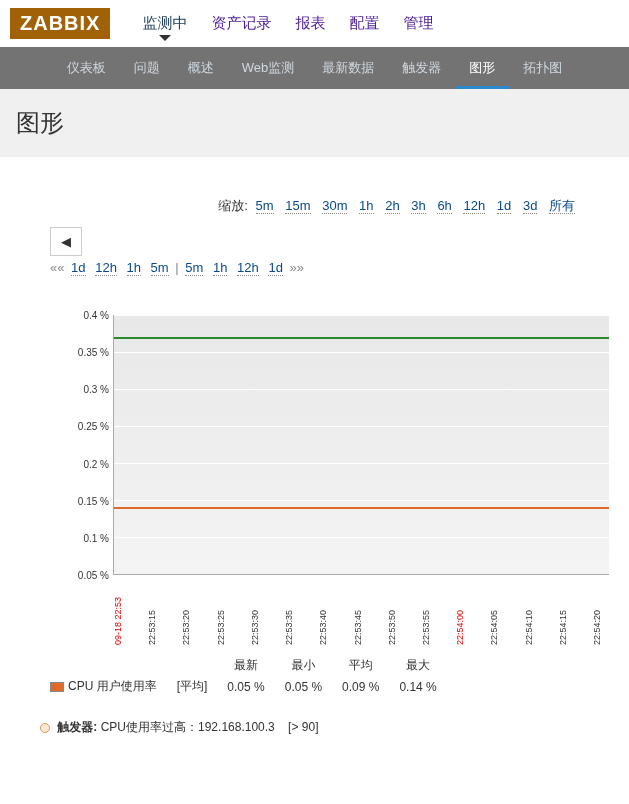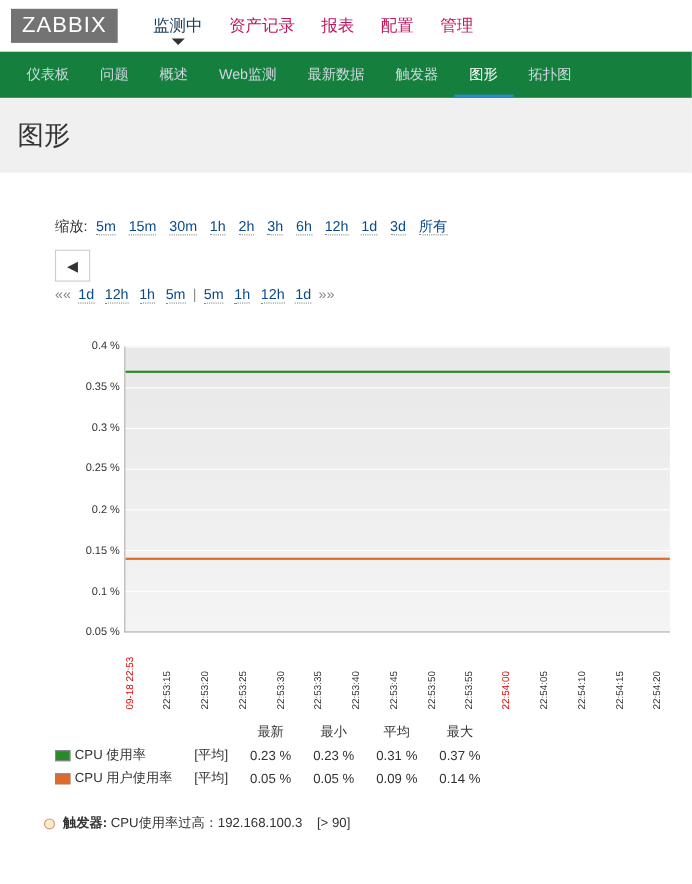--- a/index.html
+++ b/index.html
@@ -1,32 +1,32 @@
 <!DOCTYPE html>
 <html><head>
 <meta charset="utf-8">
 <style>
   * { box-sizing: border-box; margin: 0; padding: 0; }
   body { font-family: Arial, "Microsoft YaHei", sans-serif; background: #fff; color: #333; width: 629px; }
   
   .topbar { display: flex; align-items: center; padding: 6px 10px 0 10px; background: #fff; }
-  .logo { background: #737373; color: #fff; font-weight: normal; font-size: 20px; padding: 4px 10px; letter-spacing: 1px; }
+  .logo { background: #a16207; color: #fff; font-weight: bold; font-size: 20px; padding: 4px 10px; letter-spacing: 1px; }
   .topnav { display: flex; margin-left: 20px; }
-  .topnav-item { color: #be185d; font-size: 15px; padding: 8px 12px; cursor: pointer; position: relative; }
+  .topnav-item { color: #4c1d95; font-size: 15px; padding: 8px 12px; cursor: pointer; position: relative; }
   .topnav-item.active { color: #1a3a5a; }
   .topnav-item.active::after { content: ""; position: absolute; bottom: -6px; left: 50%; transform: translateX(-50%); border: 6px solid transparent; border-top-color: #333; }
   
-  .subnav { background: #15803d; display: flex; padding: 0 10px; margin-top: 6px; }
+  .subnav { background: #737373; display: flex; padding: 0 10px; margin-top: 6px; justify-content: center; }
   .subnav-item { color: #d0d8e0; font-size: 13px; padding: 12px 14px; cursor: pointer; }
   .subnav-item.active { color: #fff; border-bottom: 3px solid #2a8acc; padding-bottom: 9px; }
   
   .page-title { font-size: 24px; color: #333; padding: 18px 16px; background: #f0f0f0; font-weight: normal; }
   
   .controls { background: #fff; margin: 30px 10px 10px 10px; padding: 10px 40px; font-size: 13px; color: #333; }
-  .zoom-row { margin-bottom: 8px; }
+  .zoom-row { margin-bottom: 8px; text-align: right; }
   .zoom-row a { color: #0a4a8a; margin: 0 4px; cursor: pointer; border-bottom: 1px dotted #888; }
   .nav-btn { display: inline-block; border: 1px solid #ccc; padding: 6px 10px; margin: 4px 0; cursor: pointer; }
   .shift-row { font-size: 13px; color: #888; }
   .shift-row a { color: #0a4a8a; margin: 0 3px; cursor: pointer; border-bottom: 1px dotted #888; }
   
   .chart-wrap { background: #fff; margin: 10px; padding: 20px 10px 10px 10px; }
   .chart-area { position: relative; height: 280px; margin-left: 53px; }
   .plot { position: absolute; left: 40px; top: 0; right: 0; bottom: 20px; border-left: 1px solid #aaa; border-bottom: 1px solid #aaa; background: linear-gradient(to bottom, #e8e8e8, #f4f4f4); overflow: hidden; }
   .grid-h { position: absolute; left: 0; right: 0; border-top: 1px solid #fff; }
   .ylabel { position: absolute; right: calc(100% - 36px); font-size: 10px; color: #333; transform: translateY(-50%); }
@@ -148,28 +148,20 @@
       <tbody>
           <tr>
         <th></th>
             <th></th>
         <th>最新</th>
         <th>最小</th>
         <th>平均</th>
         <th>最大</th>
       </tr>
       <tr>
-        <td><span class="swatch" style="background:#2a8a2a"></span><span>CPU 使用率</span></td>
-        <td>[平均]</td>
-        <td>0.23 %</td>
-        <td>0.23 %</td>
-        <td>0.31 %</td>
-        <td>0.37 %</td>
-      </tr>
-      <tr>
         <td><span class="swatch" style="background:#e06a2a"></span><span>CPU 用户使用率</span></td>
         <td>[平均]</td>
         <td>0.05 %</td>
         <td>0.05 %</td>
         <td>0.09 %</td>
         <td>0.14 %</td>
       </tr>
     </tbody>
       </table>
     <div class="trigger-row">

